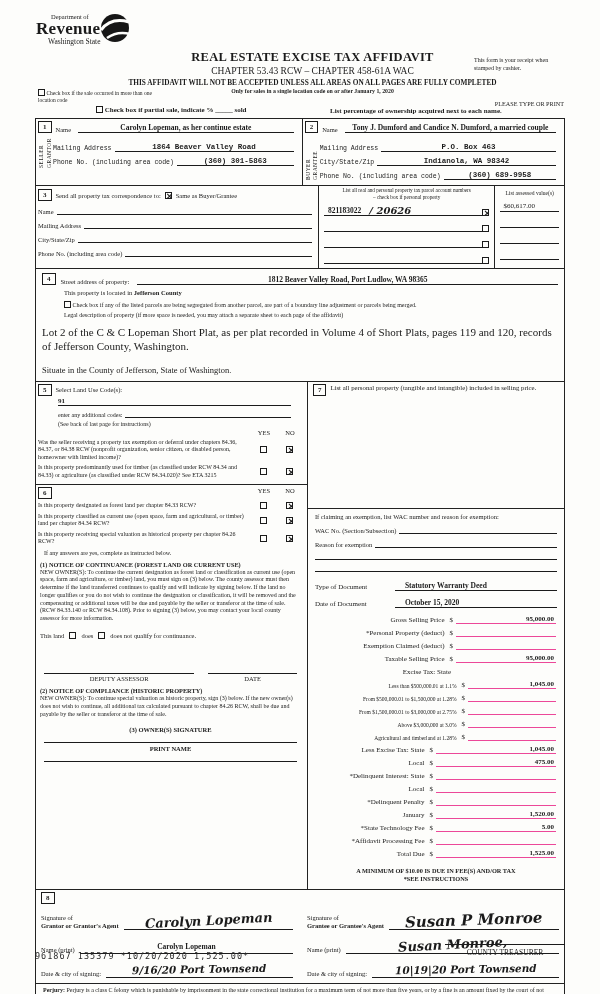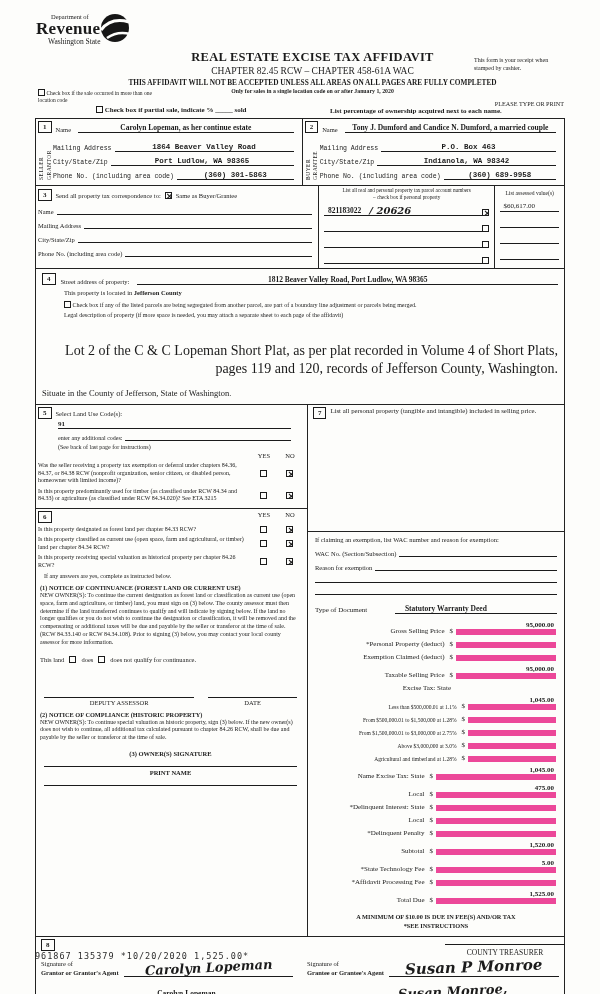--- a/index.html
+++ b/index.html
@@ -55,21 +55,21 @@
   .pnum { font-weight:bold; font-size:7.5px; }
   .acol { flex:1; padding:1px 5px 4px; }
   .ahead { font-size:5.6px; text-align:center; padding-top:3px; }
   .arow { border-bottom:1px solid #1b1b1b; margin-top:6px; min-height:10px; font-size:7px; padding:0 3px; }
 
   .r4 { padding:4px 6px 6px; }
   .s4street { display:flex; align-items:flex-end; gap:5px; }
   .s4loc { font-size:6.5px; margin:4px 0 0 22px; }
   .s4seg { font-size:6px; margin:5px 0 0 22px; }
   .s4leg { font-size:6px; margin:4px 0 0 22px; }
-  .legal { font-size:14px; margin-top:24px; line-height:1.25;text-align:right; }
+  .legal { font-size:11px; margin-top:8px; line-height:1.25; }
   .situate { font-size:8.5px; margin-top:11px; }
 
   .r567 { display:flex; }
   .lcol { width:51.5%; border-right:1px solid #222; }
   .rcol { flex:1; display:flex; flex-direction:column; }
   .s5 { padding:2px 4px 5px 2px; border-bottom:1px solid #222; }
   .s5head { display:flex; gap:4px; align-items:center; font-size:6.5px; }
   .s5line { border-bottom:1px solid #1b1b1b; margin:1px 12px 0 20px; font-weight:bold; font-size:7px; min-height:9px; }
   .addrow { display:flex; align-items:flex-end; margin:3px 12px 0 20px; }
   .addrow .flabel { font-size:6px; }
@@ -105,21 +105,21 @@
   .exrow .ulval { font-weight:normal; }
   .bl { border-bottom:1px solid #1b1b1b; margin-top:11px; }
   .doc { padding:2px 7px 0; }
   .drow { display:flex; align-items:flex-end; margin-top:7px; }
   .dlabel { width:80px; font-size:7px; }
   .dul { flex:1; border-bottom:1px solid #1b1b1b; font-weight:bold; font-size:7.5px; padding-left:10px; min-height:9px; }
   .prices { padding:3px 8px 0 0; }
   .mrow { display:flex; align-items:flex-end; margin-top:4px; }
   .plab { flex:1; text-align:right; font-size:7px; padding-right:5px; white-space:nowrap; }
   .pd { font-size:7px; padding-right:3px; }
-  .pul { border-bottom:6px solid #ec4899; text-align:right; font-weight:bold; font-size:7px; min-height:9px; padding-right:2px; }
+  .pul { border-bottom:1px solid #ec4899; text-align:right; font-weight:bold; font-size:7px; min-height:9px; padding-right:2px; }
   .w100 { width:100px; } .w88 { width:88px; } .w120 { width:120px; }
   .nol { border-bottom:none; }
   .rlab { font-size:5.5px; }
   .minimum { text-align:center; font-weight:bold; font-size:6.3px; margin:9px 0 5px; line-height:1.4; }
 
   .r8 { padding:2px 5px 5px; }
   .r8head { display:flex; align-items:center; gap:6px; }
   .certify { flex:1; text-align:center; font-size:7px; font-weight:bold; }
   .sigcols { display:flex; gap:14px; margin-top:2px; }
   .sigcol { flex:1; }
@@ -148,21 +148,21 @@
     <div class="logo-state">Washington State</div>
   </div>
   <svg class="abs swirl" width="32" height="32" viewBox="0 0 32 32">
     <circle cx="16" cy="16" r="14" fill="#161616"></circle>
     <path d="M2 18 Q12 5 30 10" stroke="#fdfdfb" stroke-width="3" fill="none"></path>
     <path d="M8 26 Q18 19 31 22" stroke="#fdfdfb" stroke-width="2.5" fill="none"></path>
   </svg>
 
   <div class="abs titleblock">
     <div class="t1">REAL ESTATE EXCISE TAX AFFIDAVIT</div>
-    <div class="t2">CHAPTER 82.45 RCW – CHAPTER 458-61A WAC</div>
+    <div class="t2">CHAPTER 53.43 RCW – CHAPTER 458-61A WAC</div>
     <div class="t3">THIS AFFIDAVIT WILL NOT BE ACCEPTED UNLESS ALL AREAS ON ALL PAGES ARE FULLY COMPLETED</div>
     <div class="t4">Only for sales in a single location code on or after January 1, 2020</div>
   </div>
 
   <div class="abs receipt">This form is your receipt when stamped by cashier.</div>
   <div class="abs typeprint">PLEASE TYPE OR PRINT</div>
 
   <div class="abs multiloc">
     <span class="cb"></span>
     <span>Check box if the sale occurred in more than one location code</span>
@@ -187,24 +187,20 @@
         </div>
         <div class="pbody">
           <div class="side">
             <span>SELLER</span>
             <span>GRANTOR</span>
           </div>
           <div class="fields">
             <div class="frow">
               <span class="flabel">Mailing Address</span>
               <span class="ulval">1864 Beaver Valley Road</span>
-            </div>
-            <div class="frow">
-              <span class="flabel">City/State/Zip</span>
-              <span class="ulval">Port Ludlow, WA 98365</span>
             </div>
             <div class="frow">
               <span class="flabel">Phone No. (including area code)</span>
               <span class="ulval">(360) 301-5863</span>
             </div>
           </div>
         </div>
       </div>
       <div class="half rt">
         <div class="ptop">
@@ -414,20 +410,24 @@
             <span class="ulval"></span>
           </div>
           <div class="bl"></div>
           <div class="bl"></div>
         </div>
         <div class="doc">
           <div class="drow">
             <span class="dlabel">Type of Document</span>
             <span class="dul">Statutory Warranty Deed</span>
           </div>
+          <div class="drow">
+            <span class="dlabel">Date of Document</span>
+            <span class="dul">October 15, 2020</span>
+          </div>
         </div>
         <div class="prices">
           <div class="mrow">
             <span class="plab">Gross Selling Price</span>
             <span class="pd">$</span>
             <span class="pul w100">95,000.00</span>
           </div>
           <div class="mrow">
             <span class="plab">*Personal Property (deduct)</span>
             <span class="pd">$</span>
@@ -466,21 +466,21 @@
             <span class="plab rlab">Above $3,000,000 at 3.0%</span>
             <span class="pd">$</span>
             <span class="pul w88"></span>
           </div>
           <div class="mrow">
             <span class="plab rlab">Agricultural and timberland at 1.28%</span>
             <span class="pd">$</span>
             <span class="pul w88"></span>
           </div>
           <div class="mrow">
-            <span class="plab">Name Excise Tax:  State</span>
+            <span class="plab">Less Excise Tax:  State</span>
             <span class="pd">$</span>
             <span class="pul w120">1,045.00</span>
           </div>
           <div class="mrow">
             <span class="plab">Local</span>
             <span class="pd">$</span>
             <span class="pul w120">475.00</span>
           </div>
           <div class="mrow">
             <span class="plab">*Delinquent Interest: State</span>
@@ -491,21 +491,21 @@
             <span class="plab">Local</span>
             <span class="pd">$</span>
             <span class="pul w120"></span>
           </div>
           <div class="mrow">
             <span class="plab">*Delinquent Penalty</span>
             <span class="pd">$</span>
             <span class="pul w120"></span>
           </div>
           <div class="mrow">
-            <span class="plab">Subtotal</span>
+            <span class="plab">January</span>
             <span class="pd">$</span>
             <span class="pul w120">1,520.00</span>
           </div>
           <div class="mrow">
             <span class="plab">*State Technology Fee</span>
             <span class="pd">$</span>
             <span class="pul w120">5.00</span>
           </div>
           <div class="mrow">
             <span class="plab">*Affidavit Processing Fee</span>

